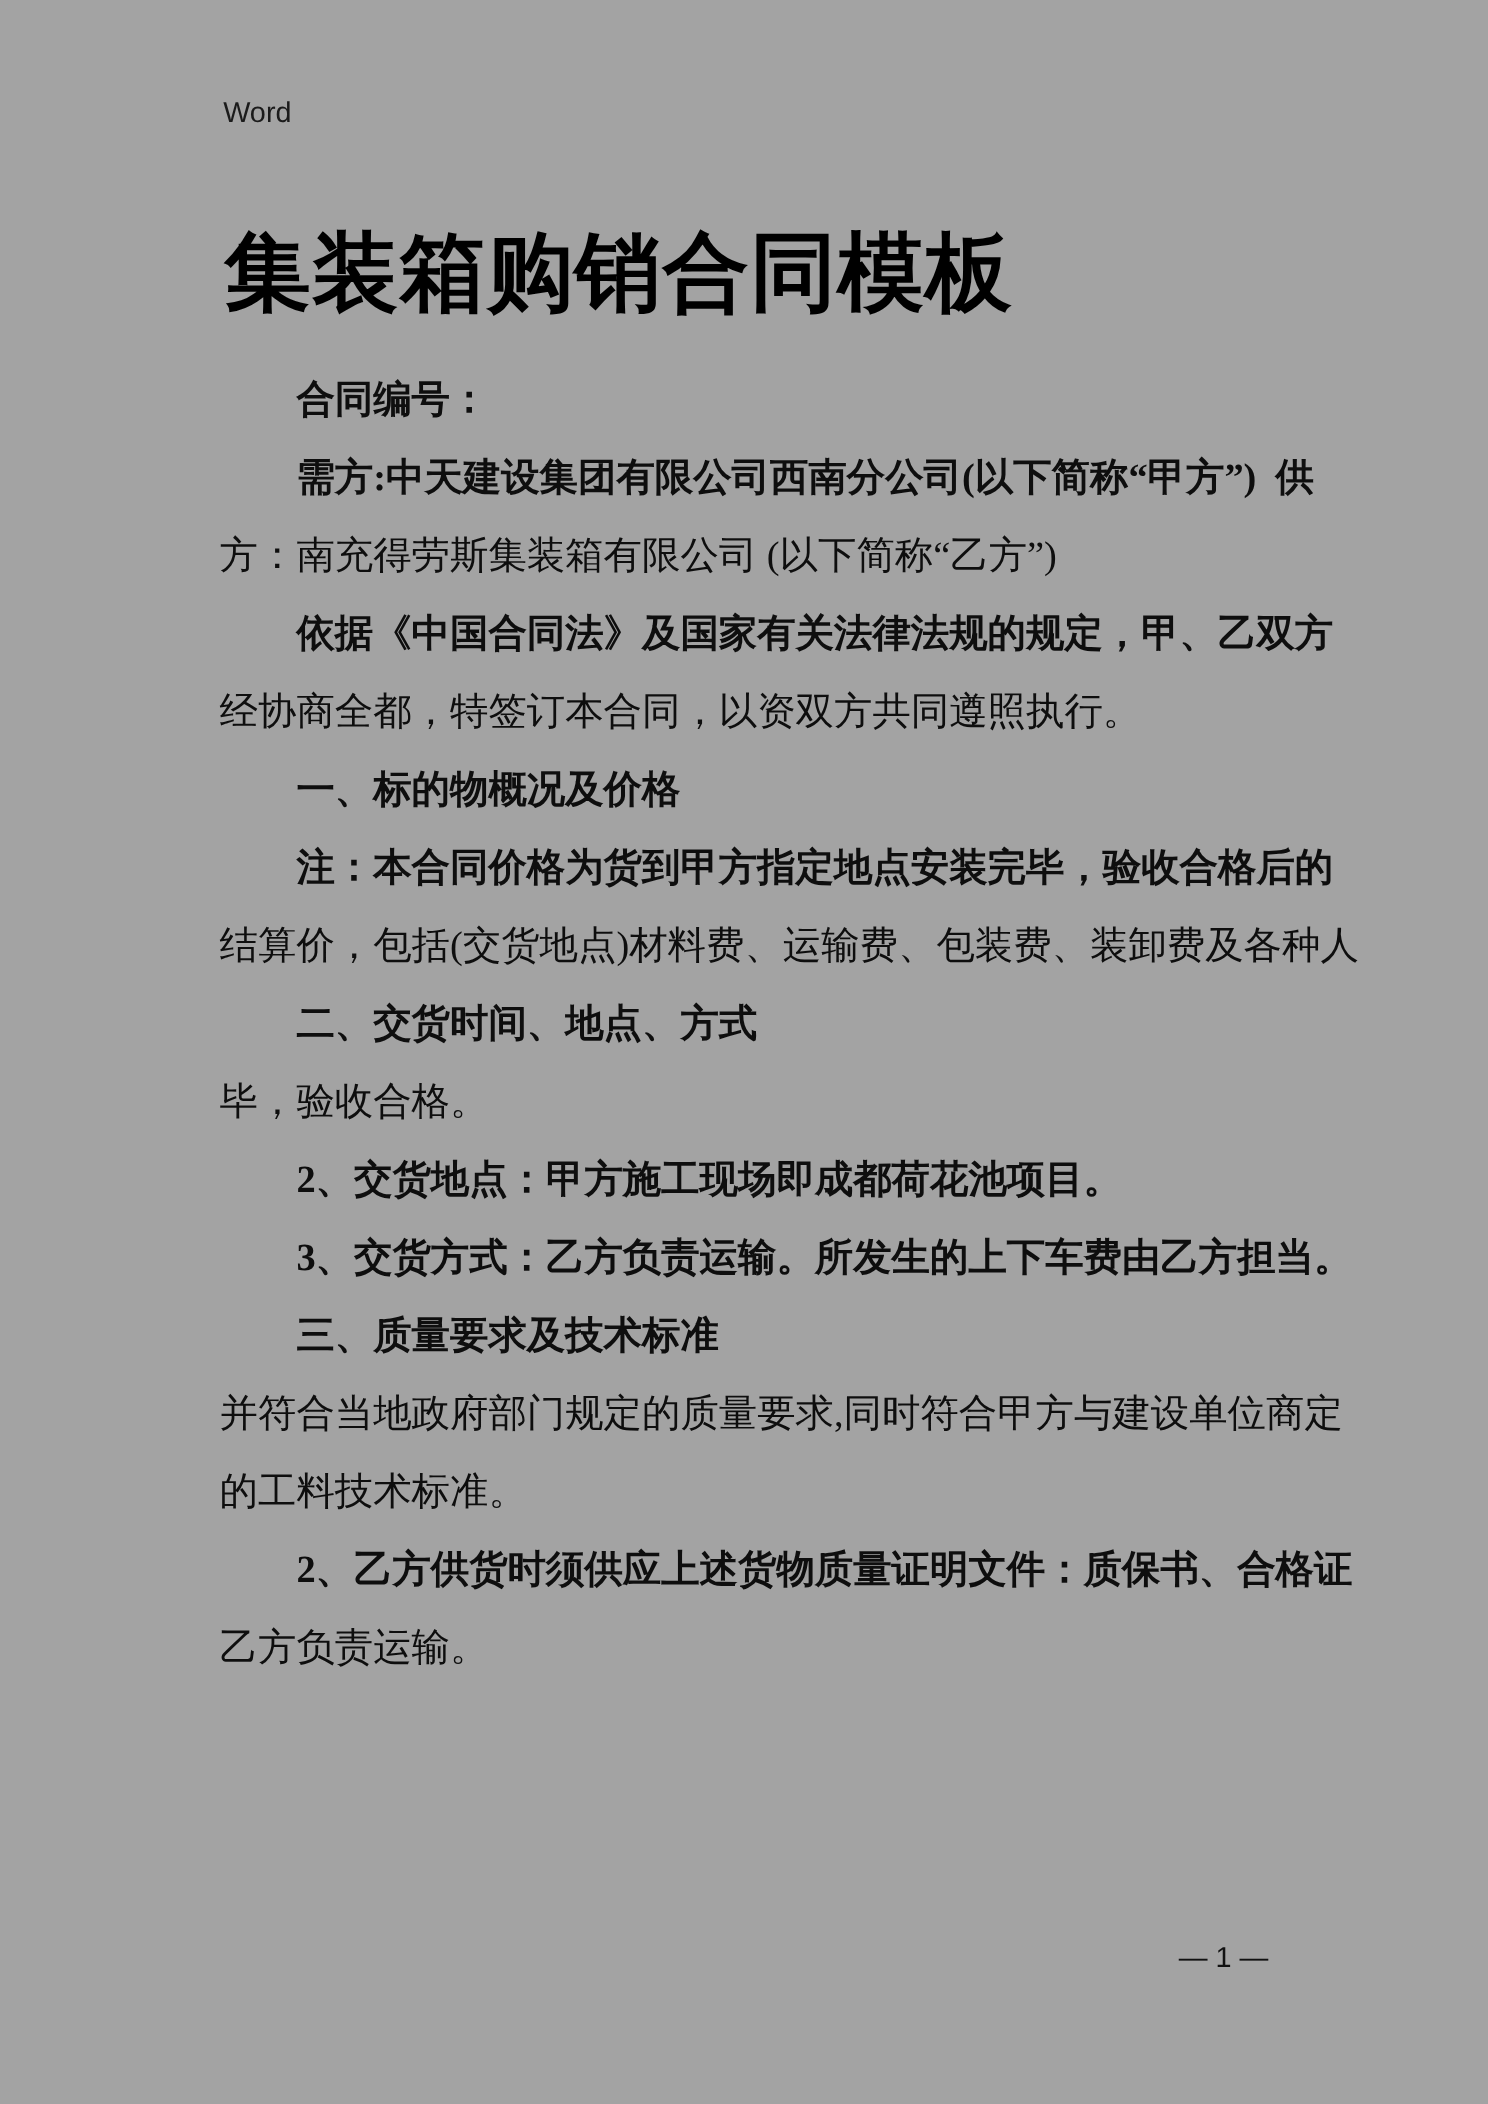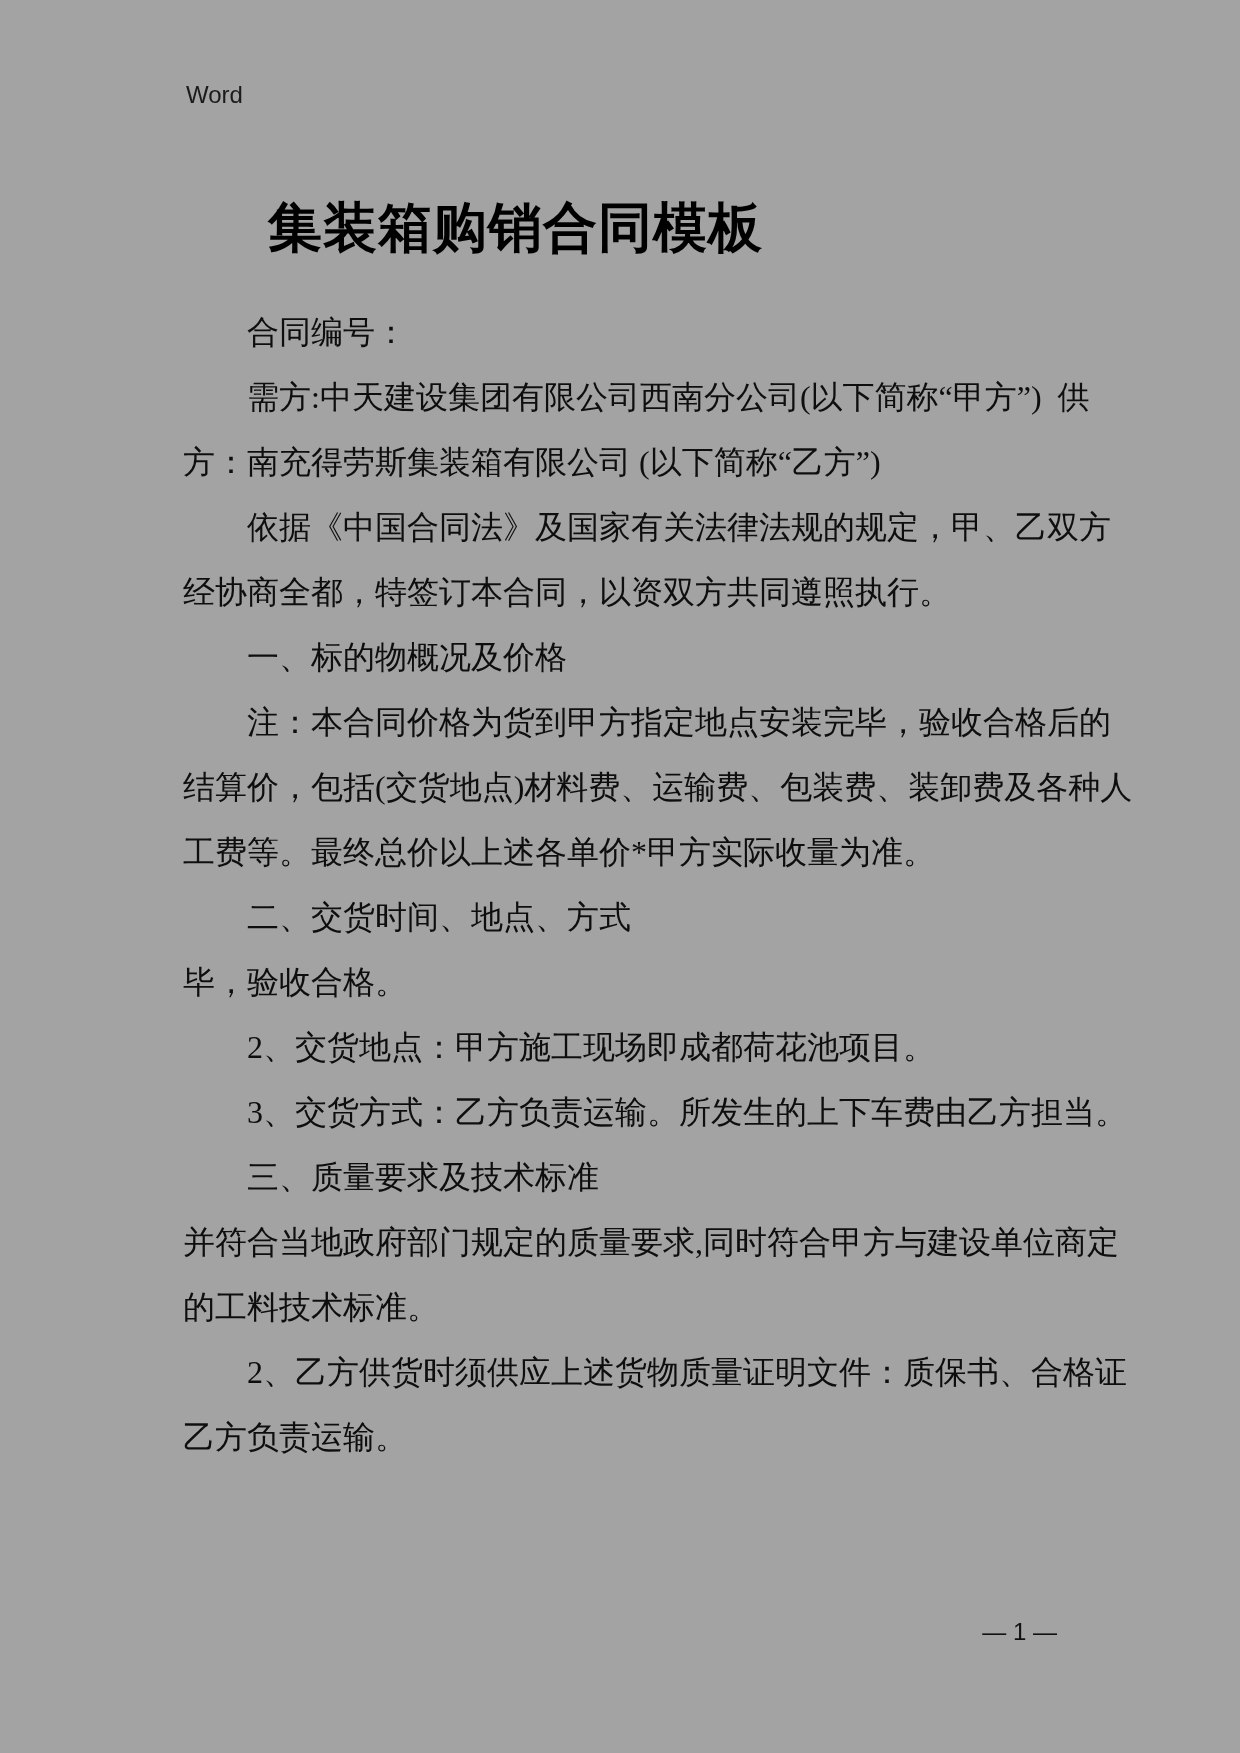--- a/index.html
+++ b/index.html
@@ -23,41 +23,42 @@
     font-size: 24px;
     line-height: 30px;
     color: #1b1b1b;
   }
   .doc-title {
     position: absolute;
     left: 0;
     top: 192px;
     width: 1031px;
     text-align: center;
-    font-size: 54px;
+    font-size: 72px;
     line-height: 72px;
     font-weight: bold;
     color: #000000;
     letter-spacing: 1px;
   }
   .body-text {
     position: absolute;
     left: 183px;
     top: 300px;
     width: 920px;
   }
   .line {
     font-size: 32px;
     height: 65px;
     line-height: 65px;
     white-space: pre;
     color: #0e0e0e;
   }
   .ind {
     padding-left: 64px; 
+    font-weight: bold;
   }
   .page-number {
     position: absolute;
     top: 1616px;
     left: 183px;
     width: 874px;
     text-align: right;
     font-size: 24px;
     line-height: 32px;
     color: #111111;
@@ -75,21 +76,20 @@
 
   <div class="body-text">
     <div class="line ind">合同编号：</div>
     <div class="line ind">需方:中天建设集团有限公司西南分公司(以下简称“甲方”)  供</div>
     <div class="line">方：南充得劳斯集装箱有限公司 (以下简称“乙方”)</div>
     <div class="line ind">依据《中国合同法》及国家有关法律法规的规定，甲、乙双方</div>
     <div class="line">经协商全都，特签订本合同，以资双方共同遵照执行。</div>
     <div class="line ind">一、标的物概况及价格</div>
     <div class="line ind">注：本合同价格为货到甲方指定地点安装完毕，验收合格后的</div>
     <div class="line">结算价，包括(交货地点)材料费、运输费、包装费、装卸费及各种人</div>
-    <div class="line">工费等。最终总价以上述各单价*甲方实际收量为准。</div>
     <div class="line ind">二、交货时间、地点、方式</div>
     <div class="line">毕，验收合格。</div>
     <div class="line ind">2、交货地点：甲方施工现场即成都荷花池项目。</div>
     <div class="line ind">3、交货方式：乙方负责运输。所发生的上下车费由乙方担当。</div>
     <div class="line ind">三、质量要求及技术标准</div>
     <div class="line">并符合当地政府部门规定的质量要求,同时符合甲方与建设单位商定</div>
     <div class="line">的工料技术标准。</div>
     <div class="line ind">2、乙方供货时须供应上述货物质量证明文件：质保书、合格证</div>
     <div class="line">乙方负责运输。</div>
   </div>

